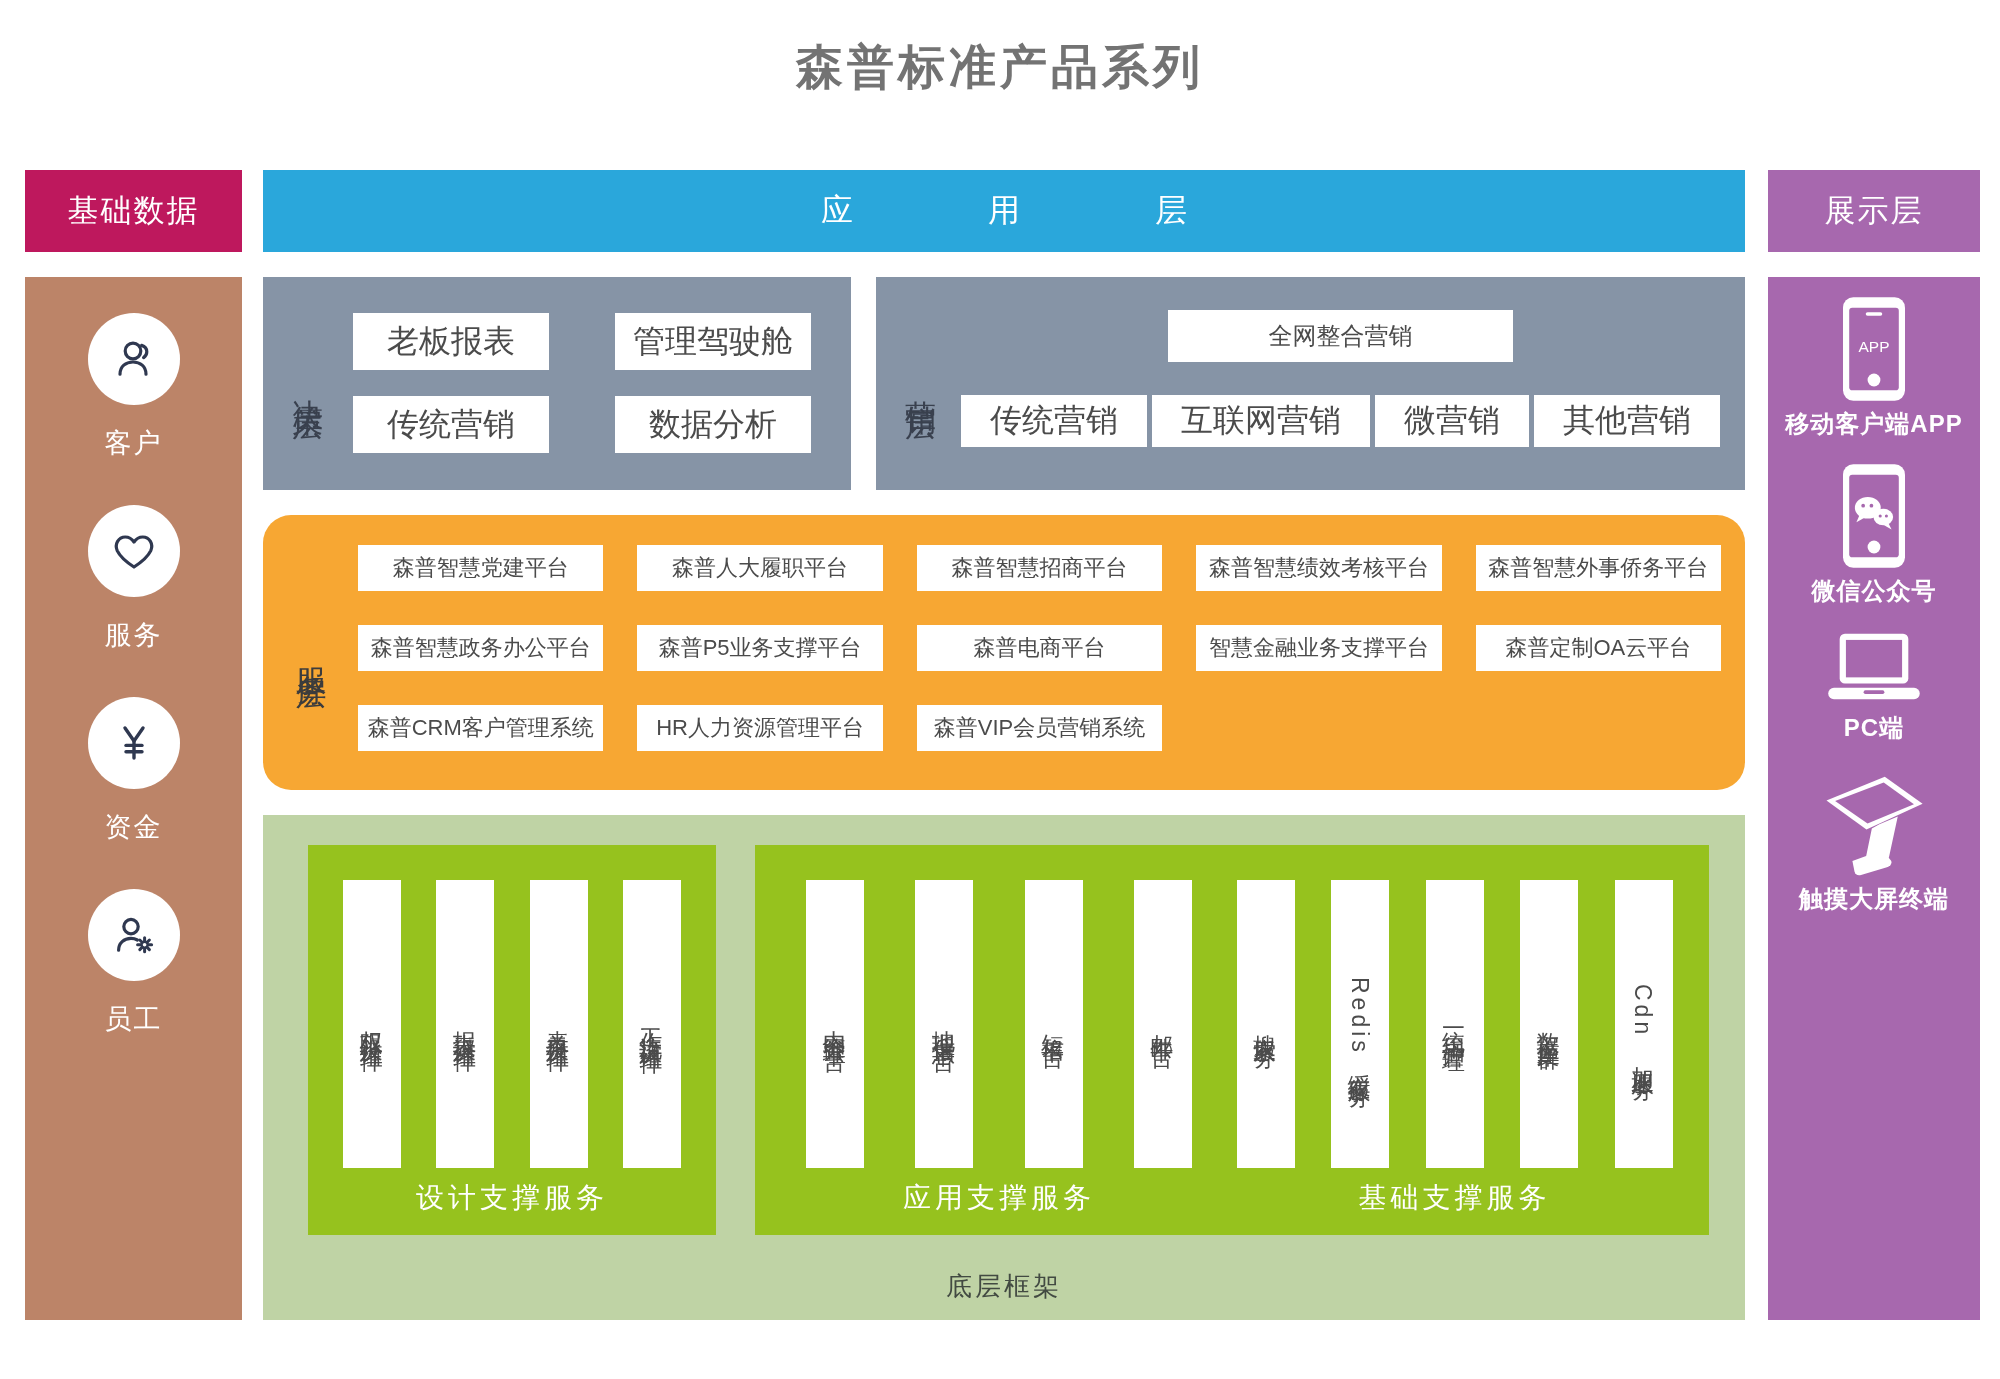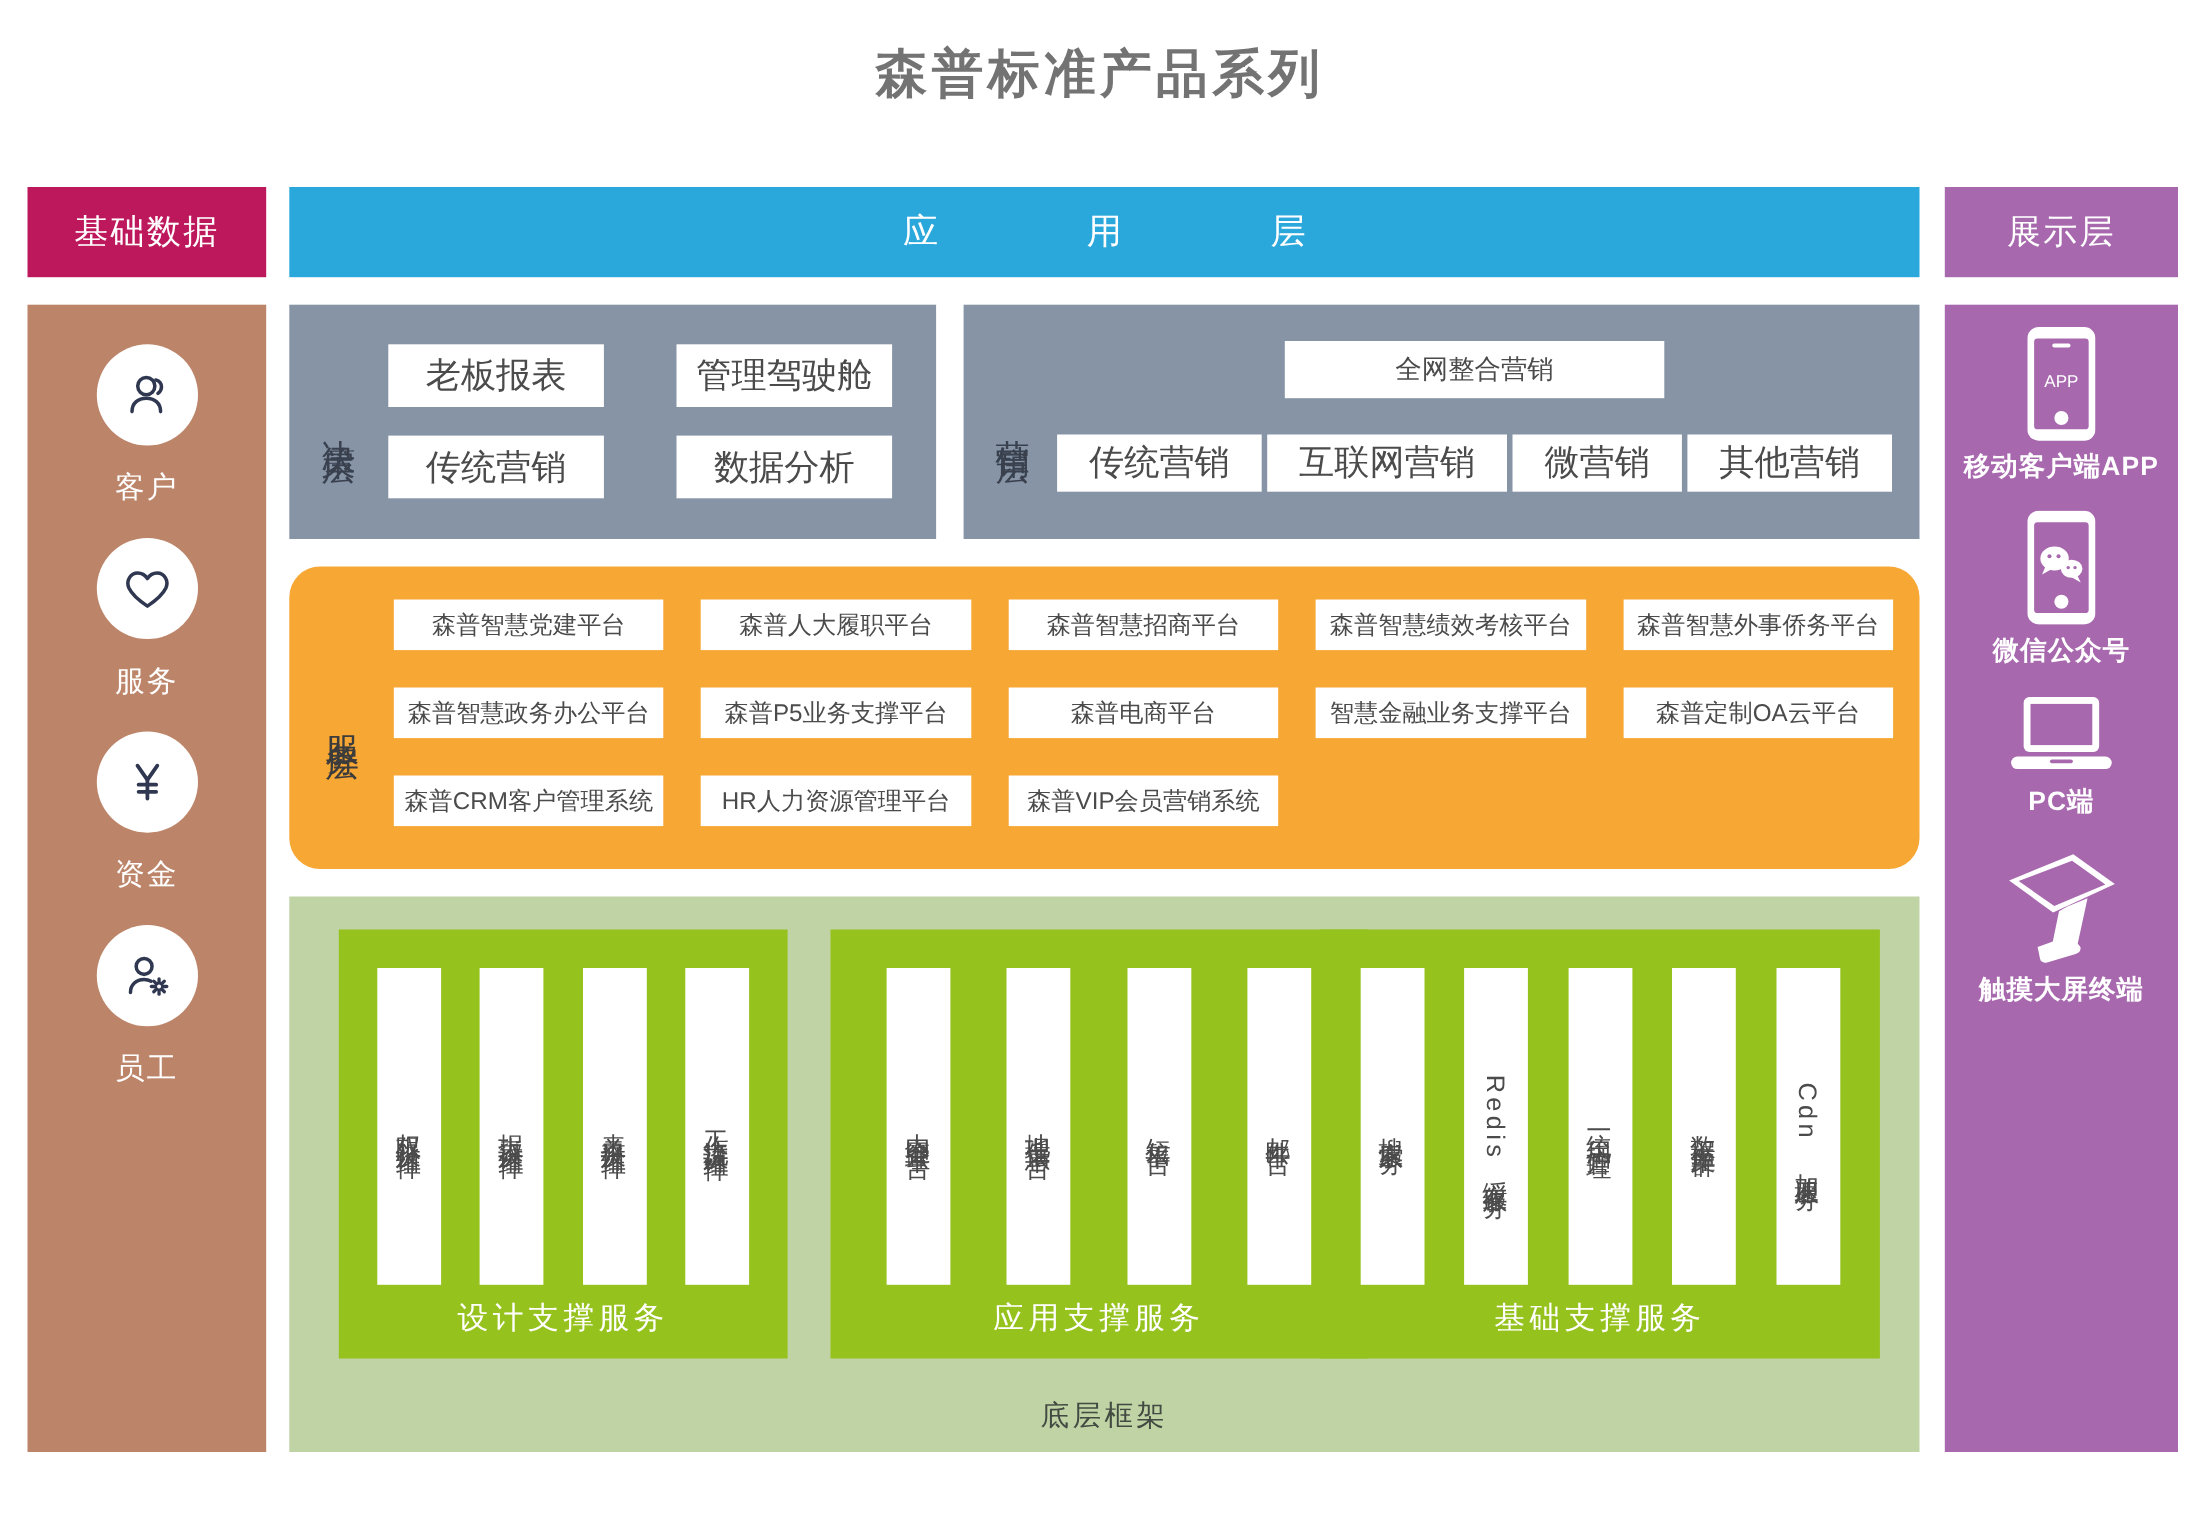--- a/index.html
+++ b/index.html
@@ -11,21 +11,21 @@
     position:absolute;left:0;top:36px;width:100%;text-align:center;
     font-size:47px;color:#737373;font-weight:600;letter-spacing:4px;
   }
   
   .left-header{
     position:absolute;left:25px;top:170px;width:217px;height:82px;background:#be185d;
     display:flex;align-items:center;justify-content:center;color:#fff;font-size:31px;letter-spacing:2px;
   }
   .left-body{
     position:absolute;left:25px;top:277px;width:217px;height:1043px;background:#bc8468;
-    display:flex;flex-direction:column;align-items:center;padding-top:36px;box-sizing:border-box;gap:28px;
+    display:flex;flex-direction:column;align-items:center;padding-top:36px;box-sizing:border-box;gap:44px;
   }
   .side-item{display:flex;flex-direction:column;align-items:center;gap:20px;}
   .circle{width:92px;height:92px;border-radius:50%;background:#fff;display:flex;align-items:center;justify-content:center;}
   .side-label{color:#fff;font-size:27px;letter-spacing:2px;}
   
   .app-banner{
     position:absolute;left:263px;top:170px;width:1482px;height:82px;background:#2aa7db;
     display:flex;align-items:center;justify-content:center;
   }
   .app-label{color:#fff;font-size:32px;letter-spacing:135px;margin-left:135px;white-space:nowrap;}

